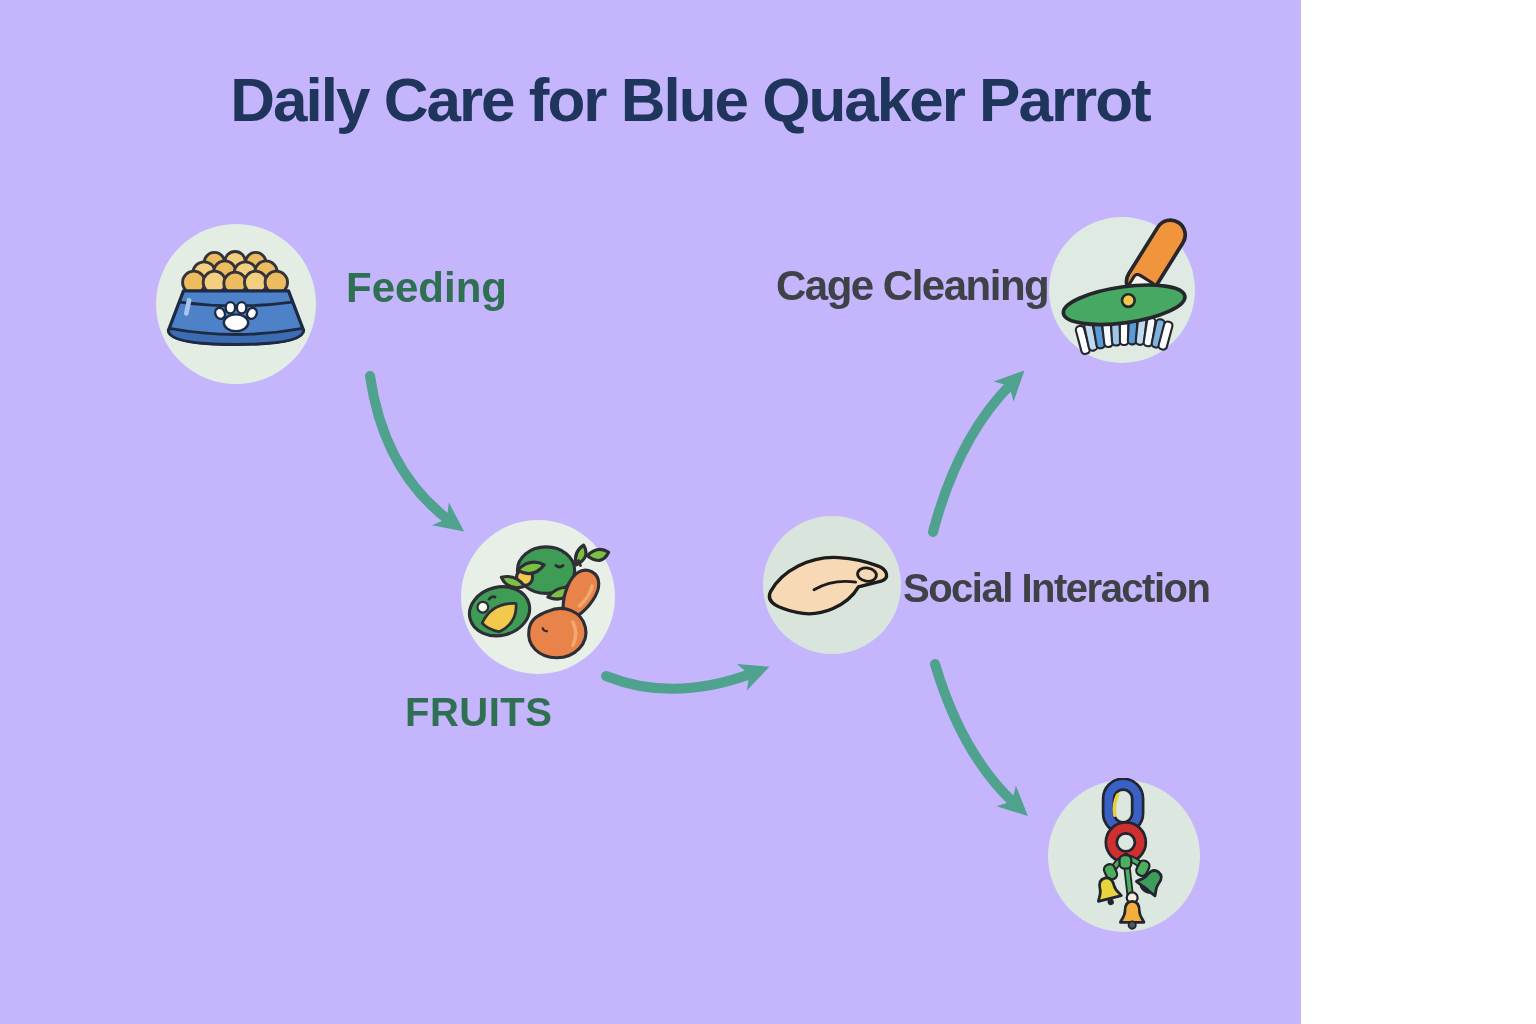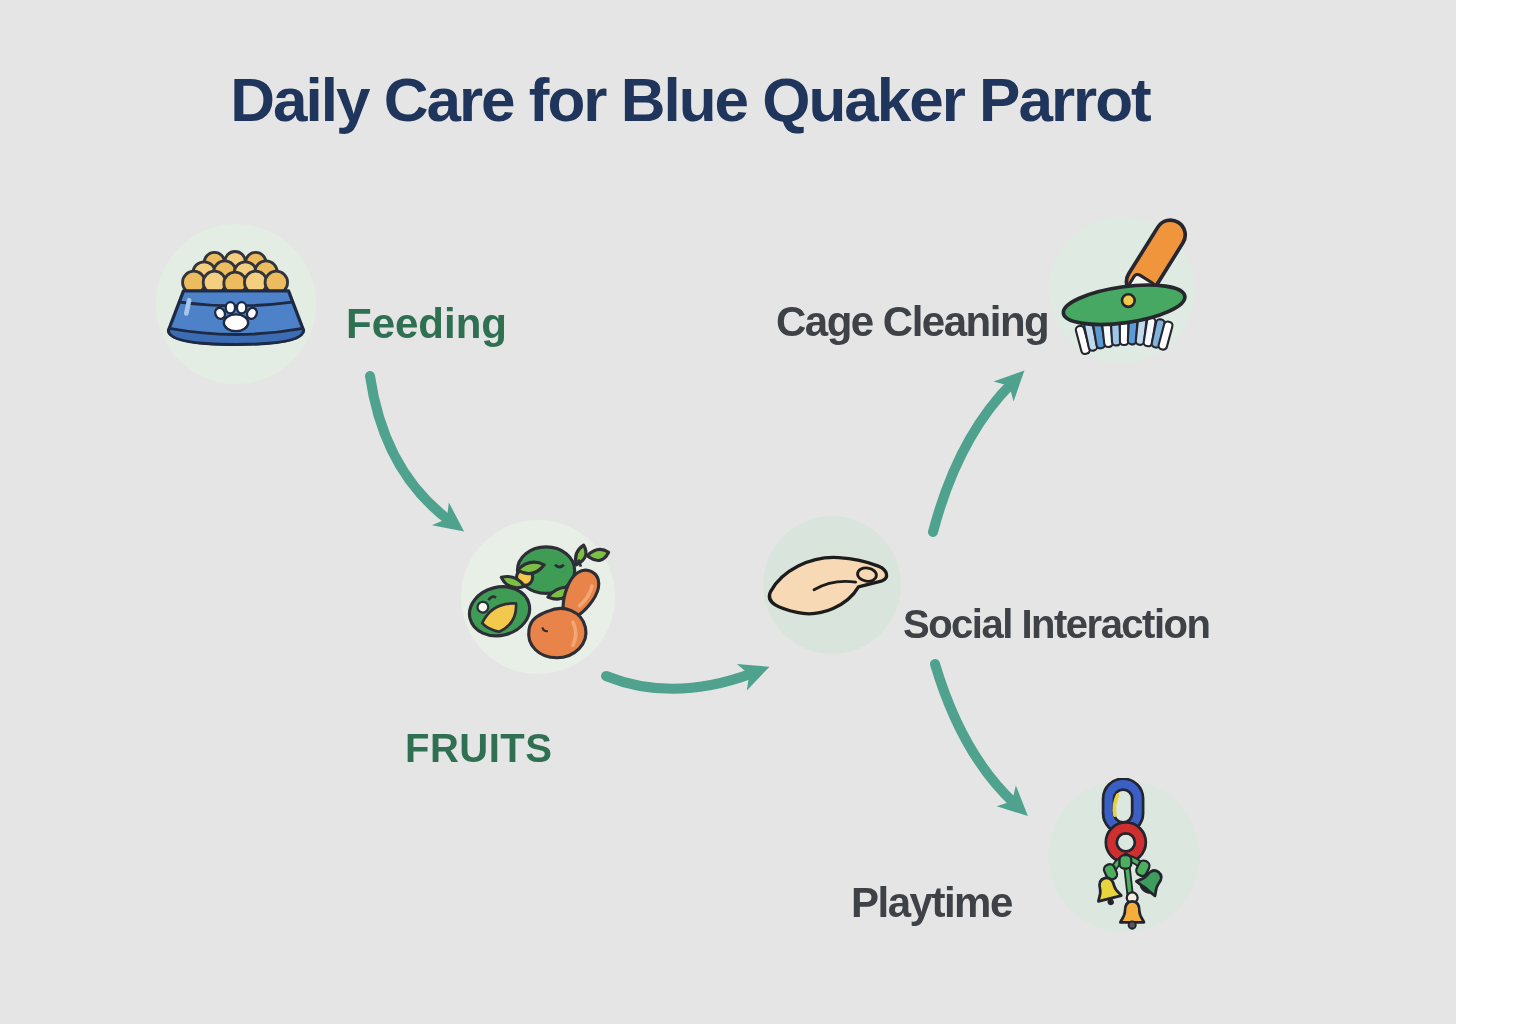--- a/index.html
+++ b/index.html
@@ -1,38 +1,38 @@
 <!DOCTYPE html>
 <html><head>
 <meta charset="utf-8">
 <style>
   html,body { margin:0; padding:0; background:#ffffff; }
   .canvas {
-    position:relative; width:1456px; height:1024px;
-    background:#e5e5e5; overflow:hidden;
+    position:relative; width:1301px; height:1024px;
+    background:#c4b5fd; overflow:hidden;
     font-family:"Liberation Sans", sans-serif;
   }
   .edges-layer { position:absolute; left:0; top:0; width:1536px; height:1024px; pointer-events:none; }
   .edge { stroke:#4FA28D; stroke-width:10; fill:none; stroke-linecap:round; }
 
   .page-title {
     position:absolute; left:690px; top:64px; transform:translateX(-50%);
     font-size:62px; font-weight:700; letter-spacing:-2px;
     color:#20355C; white-space:nowrap;
   }
   .node-circle { position:absolute; border-radius:50%; display:flex; align-items:center; justify-content:center; overflow:visible; }
   .node-circle svg { display:block; }
 
   .c-feeding  { left:156px; top:224px; width:160px; height:160px; background:#E4EDE3; }
   .c-fruits   { left:461px; top:520px; width:154px; height:154px; background:#E7EFE7; }
   .c-social   { left:763px; top:516px; width:138px; height:138px; background:#D9E5DC; }
   .c-cage     { left:1049px; top:217px; width:146px; height:146px; background:#DFEBE2; }
   .c-playtime { left:1048px; top:780px; width:152px; height:152px; background:#DCE8DF; }
 
-  .node-label { position:absolute; white-space:nowrap;margin-top:36px; }
+  .node-label { position:absolute; white-space:nowrap; }
   .label-green { color:#2E7051; font-weight:700; }
   .label-gray  { color:#3E4145; font-weight:600; letter-spacing:-1.5px; }
 
   .l-feeding  { left:346px; top:264px; font-size:42px; }
   .l-fruits   { left:405px; top:690px; font-size:40px; letter-spacing:0.5px; }
   .l-cage     { left:776px; top:262px; font-size:42px;text-align:center; }
   .l-social   { left:903px; top:566px; font-size:40px; }
   .l-playtime { left:851px; top:843px; font-size:42px; }
 </style>
 </head>
@@ -187,15 +187,14 @@
           <ellipse cy="11" rx="7" ry="3" fill="#23242E"></ellipse>
         </g>
         <g transform="translate(64,148)">
           <circle cy="-17" r="6" fill="#F5EFDC" stroke="#23242E" stroke-width="2.5"></circle>
           <path d="M0,-13 C-7,-13 -8,-6 -8,-2 C-8,3 -12,7 -13,10 L13,10 C12,7 8,3 8,-2 C8,-6 7,-13 0,-13 Z" fill="#F3AE3C" stroke="#23242E" stroke-width="3" stroke-linejoin="round"></path>
           <circle cy="13" r="4" fill="#55565E" stroke="#23242E" stroke-width="2"></circle>
         </g>
       </svg>
     </span>
   </div>
-  <div class="node-label label-gray l-playtime">Playtime</div>
 
 </div>
 
 </body></html>

